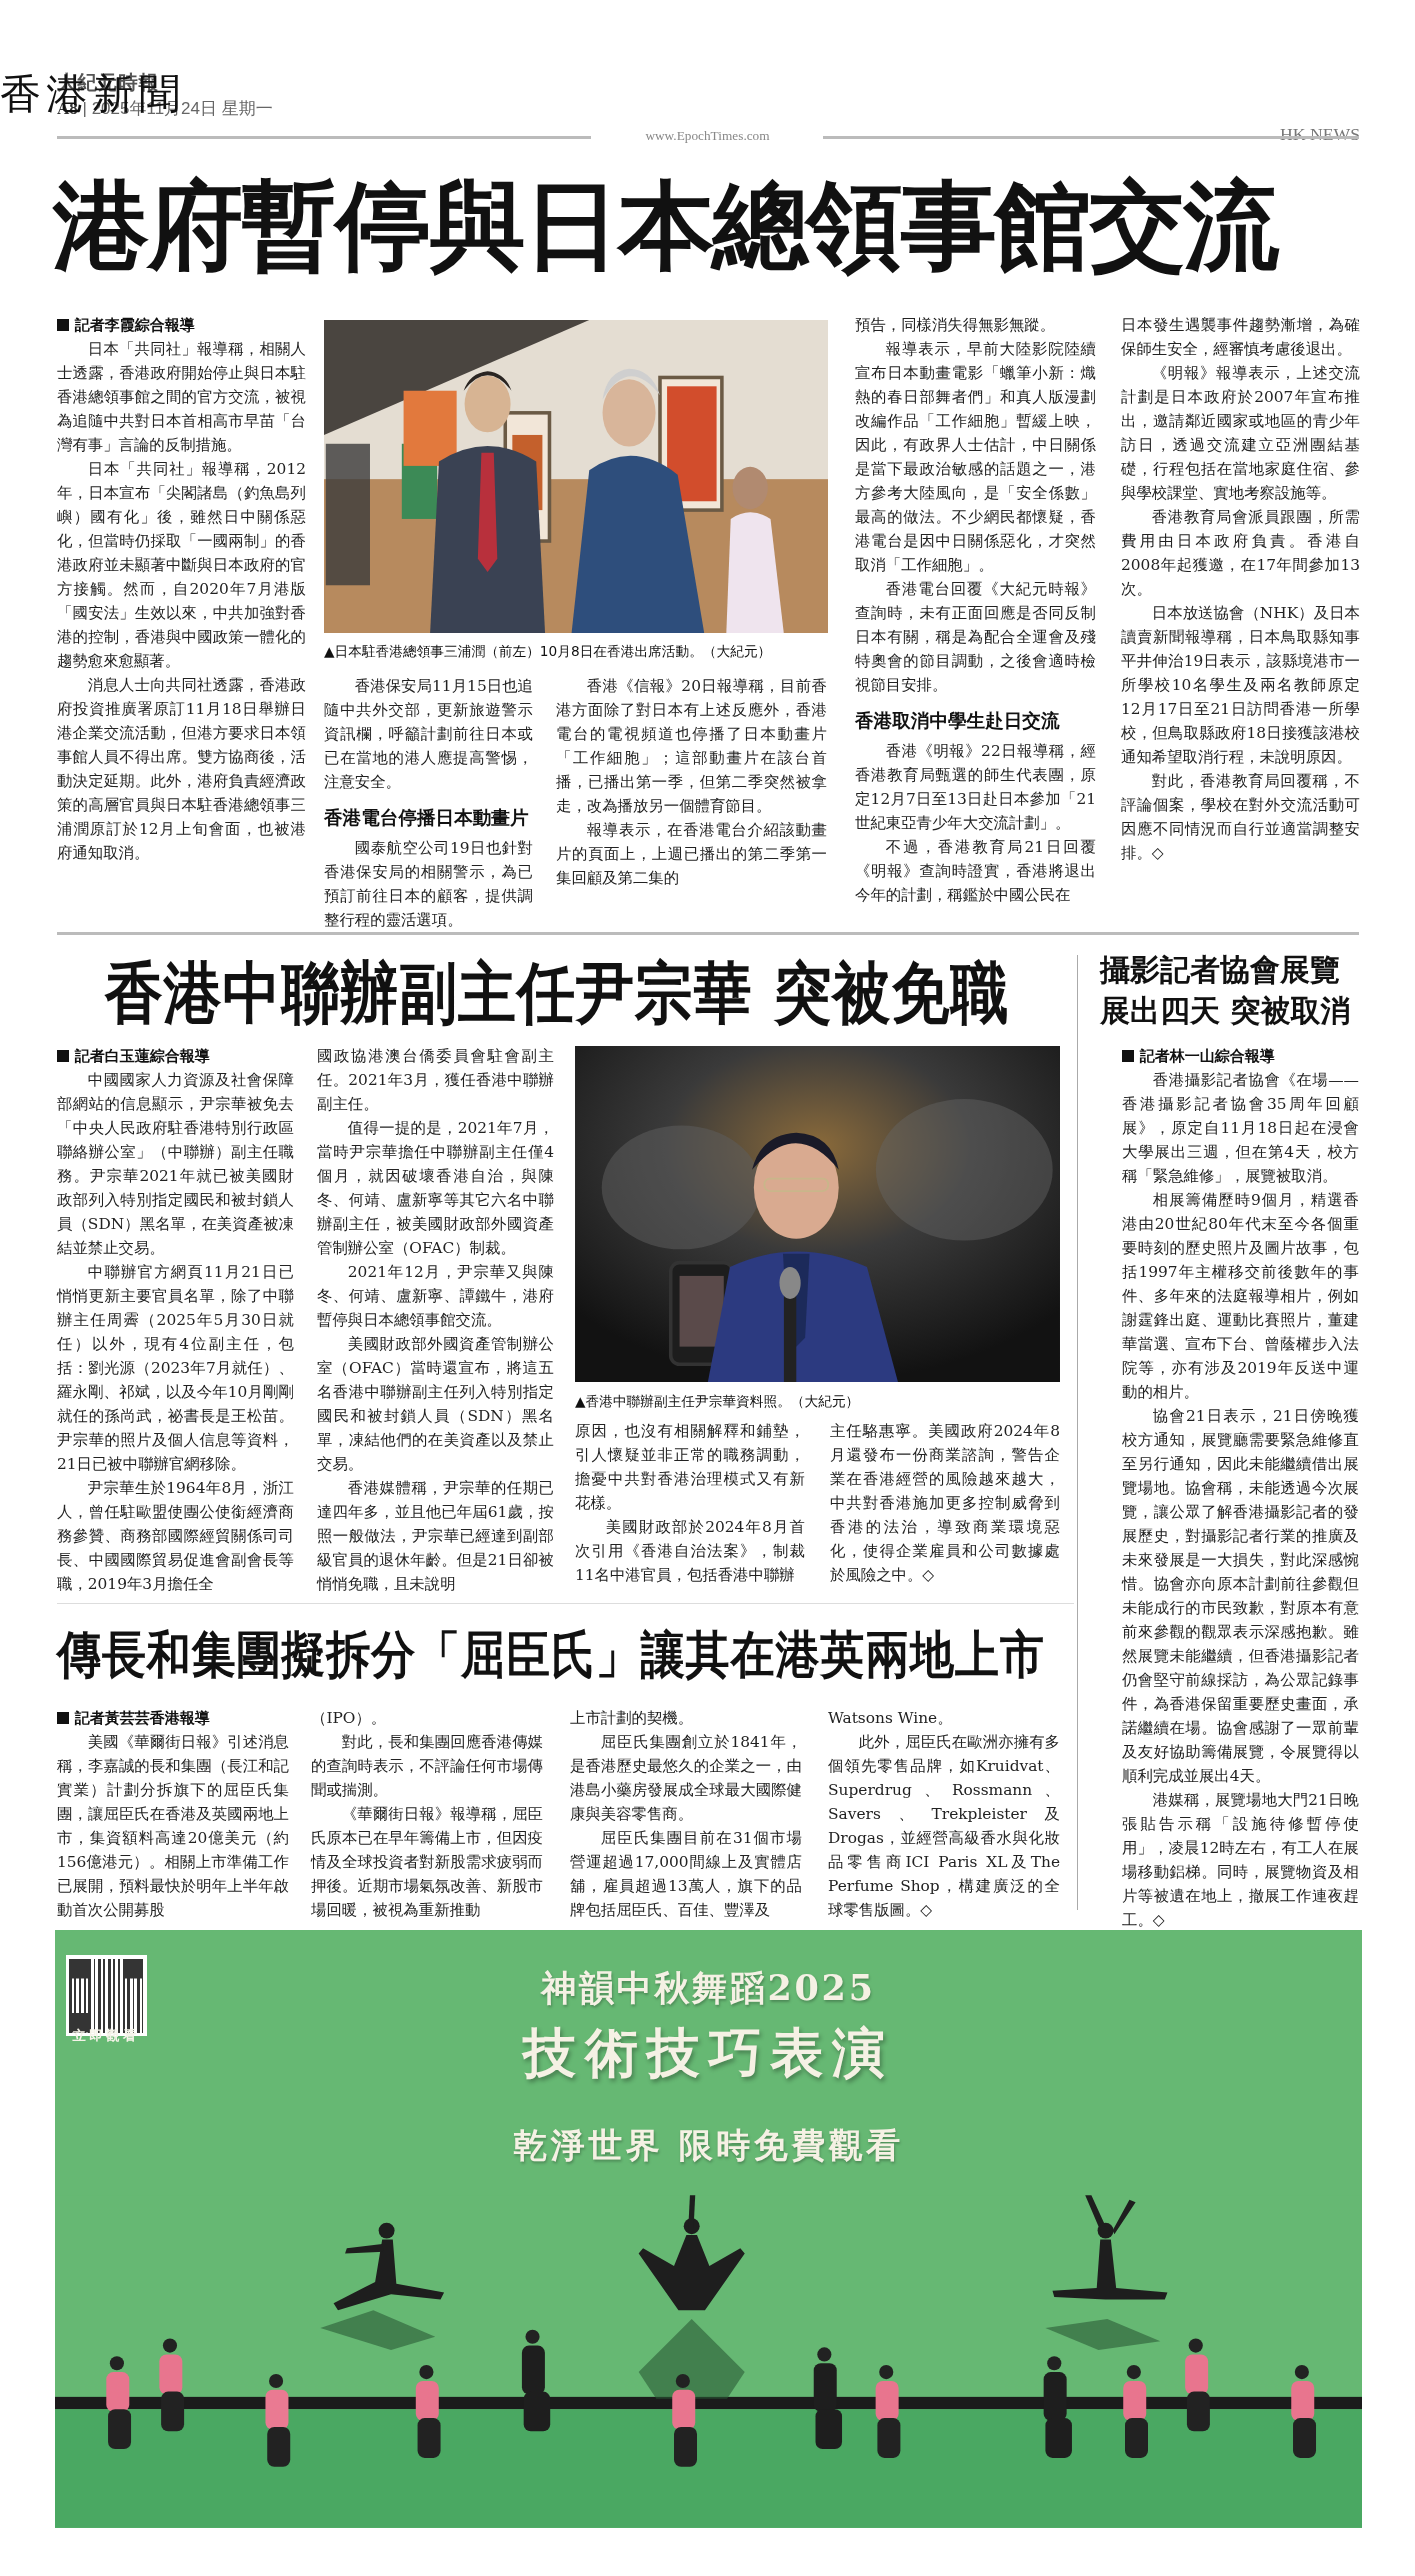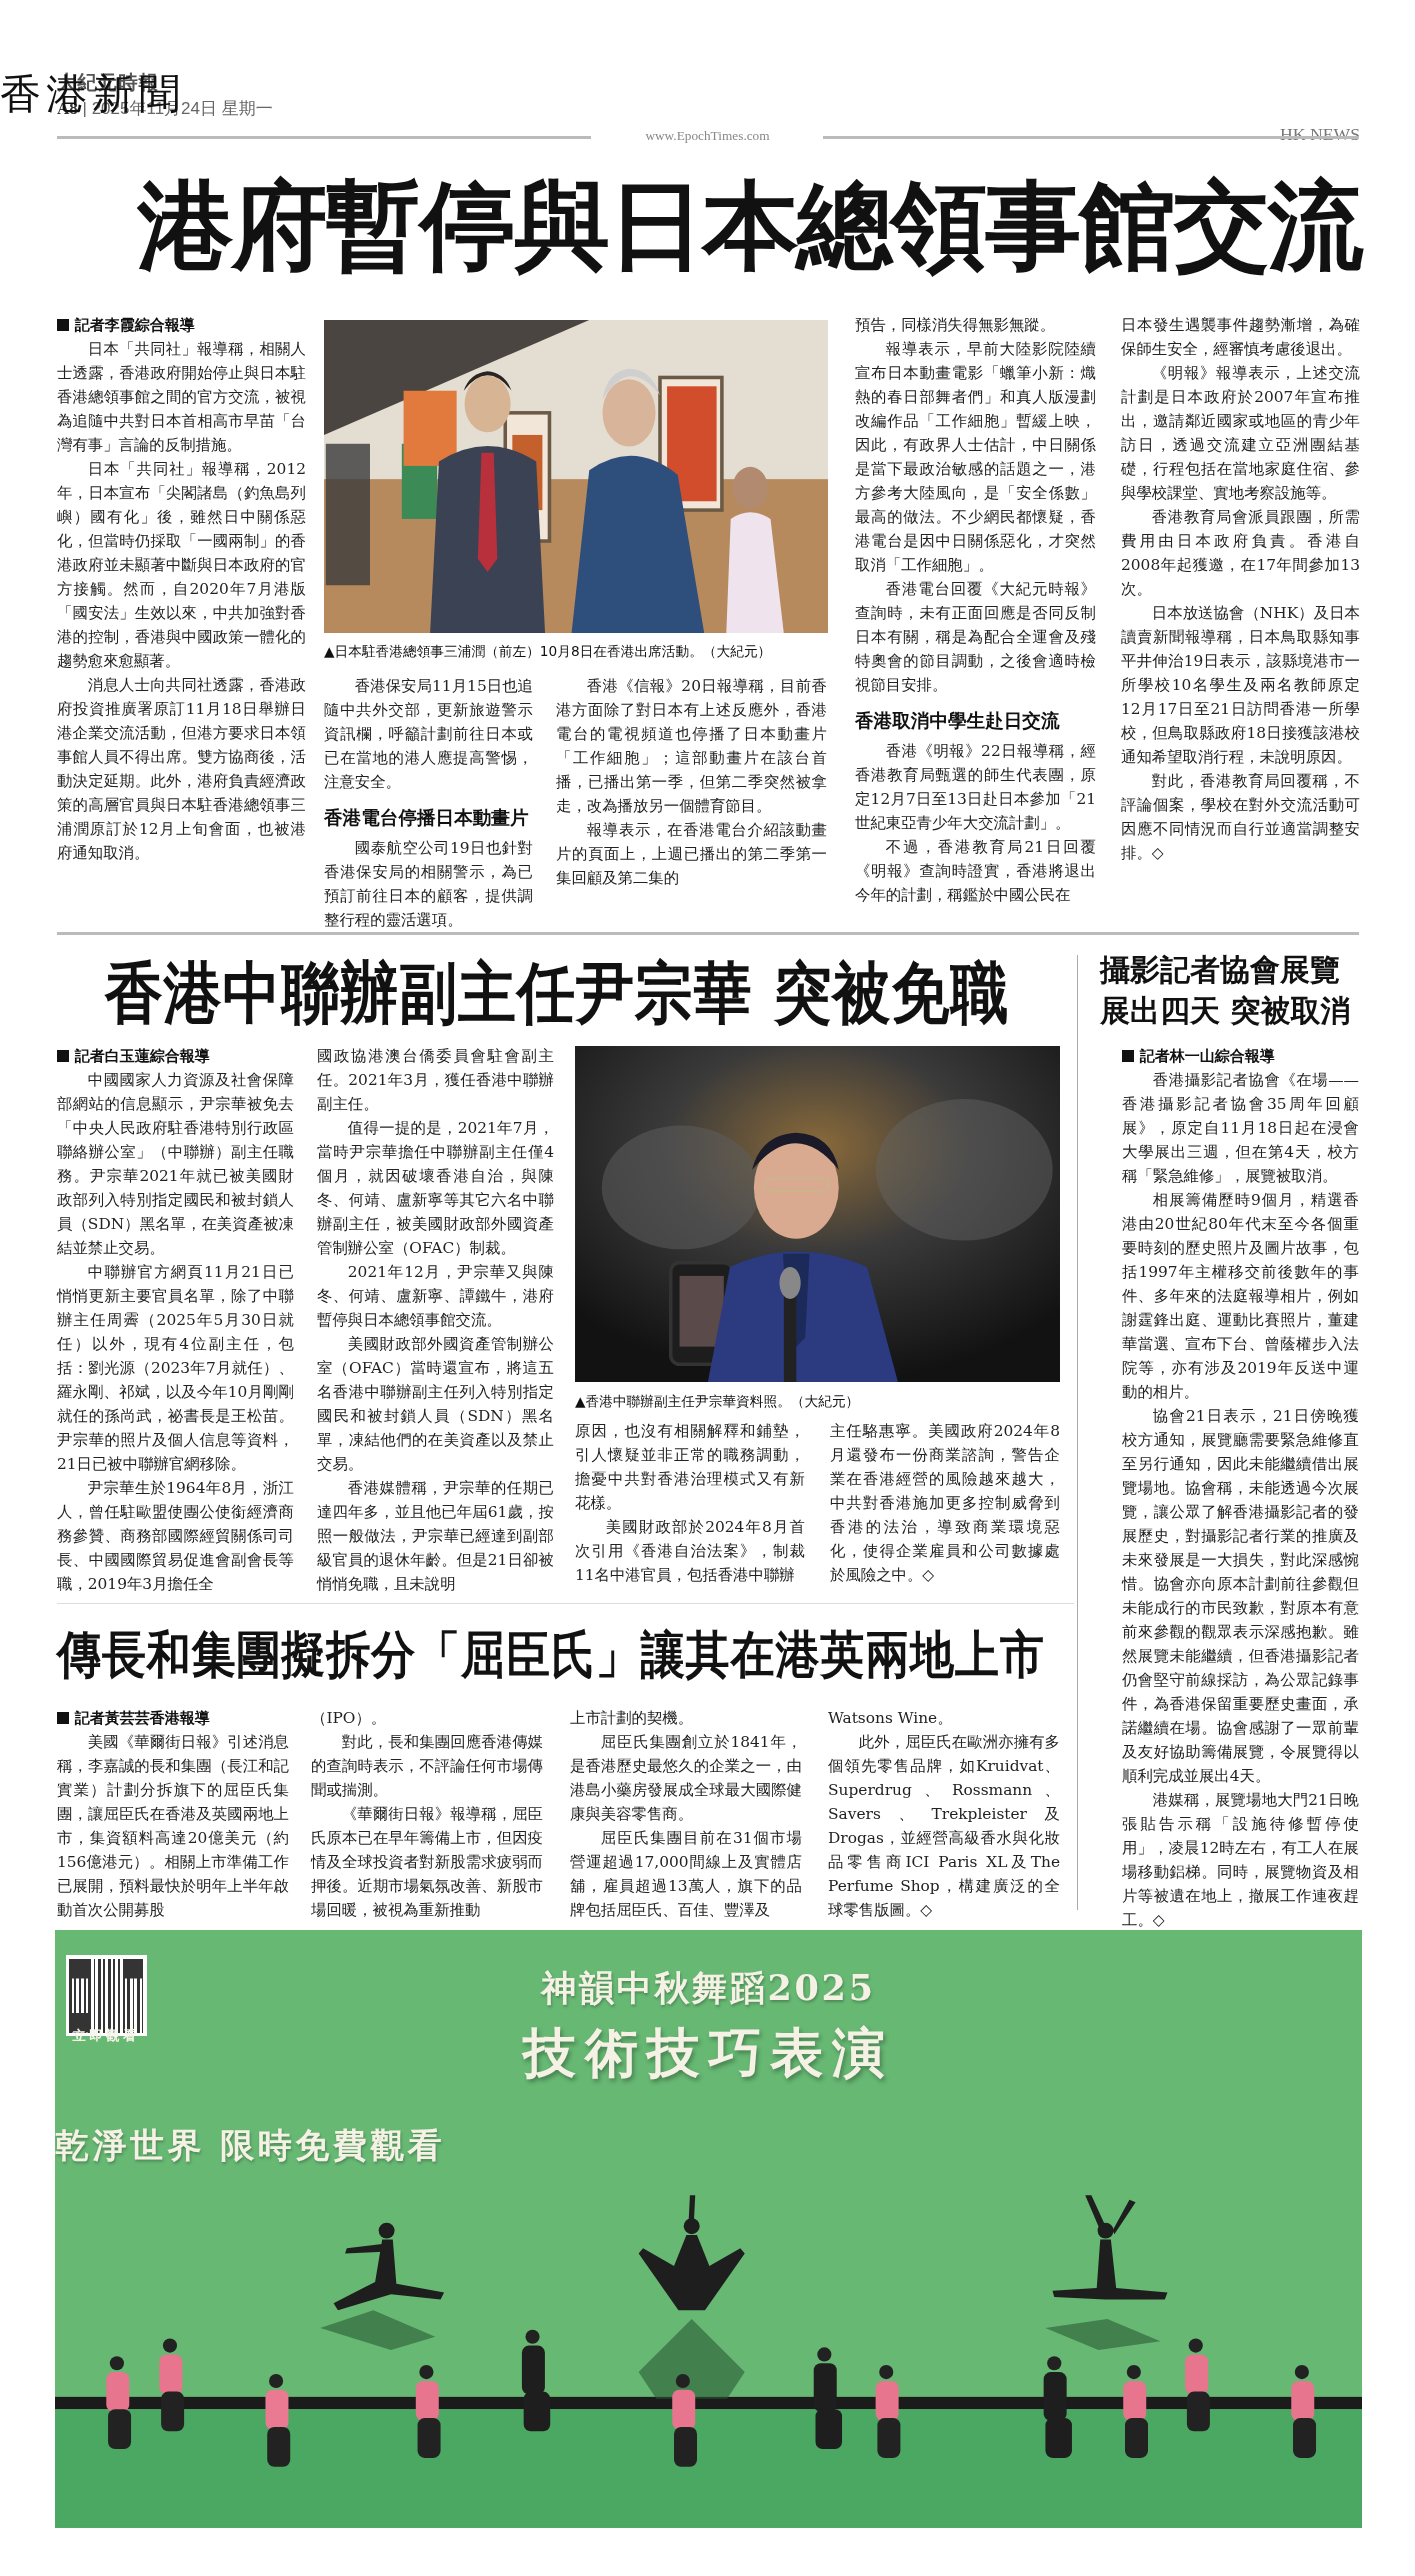--- a/index.html
+++ b/index.html
@@ -10,21 +10,21 @@
   .logo { position: absolute; left: 57px; top: 69px; font-family: "DejaVu Serif", serif; font-weight: bold; font-size: 19.5px; color: #555; letter-spacing: 0.9px; }
   .issue { position: absolute; left: 57px; top: 97px; font-family: "Liberation Sans", sans-serif; font-size: 17px; color: #666; }
   .issue .pg { font-family: "Liberation Serif", serif; font-weight: bold; color: #333; }
   .section-title { position: absolute; left: 0; width: 1240px; top: 67px; text-align: left; font-family: "DejaVu Sans", sans-serif; font-size: 41px; letter-spacing: 5.3px; color: #111; }
   .hknews { position: absolute; right: 55px; top: 97px; font-family: "Liberation Serif", serif; font-size: 17.7px; color: #777; margin-top: 27px; }
   .rule { position: absolute; top: 136px; height: 2.7px; background: #bbb; }
   .rule.l { left: 57px; width: 534px; }
   .rule.r { left: 823px; width: 536px; }
   .site { position: absolute; top: 128px; left: 0; width: 1415px; text-align: center; font-family: "Liberation Serif", serif; font-size: 13.3px; color: #888; }
 
-  .headline1 { position: absolute; left: 53px; top: 164px; width: 1309px; font-family: "DejaVu Serif", serif; font-weight: bold; font-size: 96px; line-height: 124px; letter-spacing: -1.8px; color: #111; text-align: right; }
+  .headline1 { position: absolute; left: 53px; top: 164px; width: 1309px; font-family: "DejaVu Serif", serif; font-weight: bold; font-size: 96px; line-height: 124px; letter-spacing: -1.8px; color: #111; text-align: left; }
 
   .col { position: absolute; font-size: 15.4px; line-height: 24px; text-align: justify; color: #222; }
   .col p { text-indent: 2em; }
   .col p.cont { text-indent: 0; }
   .byline { font-family: "DejaVu Sans", sans-serif; font-weight: bold; font-size: 15px; line-height: 24px; text-indent: 0 !important; color: #111; }
   .byline .sq { display: inline-block; width: 12.4px; height: 12.4px; background: #111; margin-right: 5.3px; vertical-align: -0.9px; }
   .subhead { font-family: "DejaVu Sans", sans-serif; font-weight: bold; font-size: 18.6px; line-height: 26.5px; margin: 10.6px 0 5.3px; text-indent: 0 !important; color: #111; }
   .caption { position: absolute; font-family: "DejaVu Sans", sans-serif; font-size: 13.7px; line-height: 21px; color: #111; }
 
   .photo { position: absolute; overflow: hidden; }
@@ -44,21 +44,21 @@
     background:
       linear-gradient(#111,#111) 0 0/19.5px 19.5px no-repeat,
       linear-gradient(#111,#111) 100% 0/19.5px 19.5px no-repeat,
       linear-gradient(#111,#111) 0 100%/19.5px 19.5px no-repeat,
       repeating-linear-gradient(90deg, #111 0 2.7px, #fff 2.7px 5.3px, #111 5.3px 7px, #fff 7px 9.7px),
       #fff;
     opacity: 0.85; }
   .qr-label { position: absolute; left: 10.6px; top: 97px; width: 81px; text-align: center; font-family: "DejaVu Sans", sans-serif; font-weight: bold; font-size: 13.3px; letter-spacing: 3.5px; color: #f5f3e8; }
   .ad-l1 { position: absolute; left: 0; width: 1307px; top: 35px; text-align: center; font-family: "DejaVu Serif", serif; font-weight: bold; font-size: 35px; color: #f5f1e4; letter-spacing: 2.7px; text-shadow: 0.9px 1.8px 2.7px rgba(0,0,0,0.25); }
   .ad-l2 { position: absolute; left: 0; width: 1307px; top: 88px; text-align: center; font-family: "DejaVu Serif", serif; font-weight: bold; font-size: 53px; color: #f5f1e4; letter-spacing: 8.8px; text-shadow: 1.8px 2.7px 4.4px rgba(0,0,0,0.3); }
-  .ad-l3 { position: absolute; left: 0; width: 1307px; top: 193px; font-family: "DejaVu Serif", serif; font-weight: bold; font-size: 34px; color: #f5f1e4; letter-spacing: 3.5px; text-shadow: 0.9px 1.8px 2.7px rgba(0,0,0,0.25); }
+  .ad-l3 { position: absolute; left: 0; width: 1307px; top: 193px; text-align: center; font-family: "DejaVu Serif", serif; font-weight: bold; font-size: 34px; color: #f5f1e4; letter-spacing: 3.5px; text-shadow: 0.9px 1.8px 2.7px rgba(0,0,0,0.25); }
 </style>
 </head>
 <body>
 
 <div class="masthead">
   <div class="logo">大紀元時報</div>
   <div class="issue">
     <span class="pg">A8</span>
     <span> | </span>
     <span>2025年11月24日 星期一</span>

